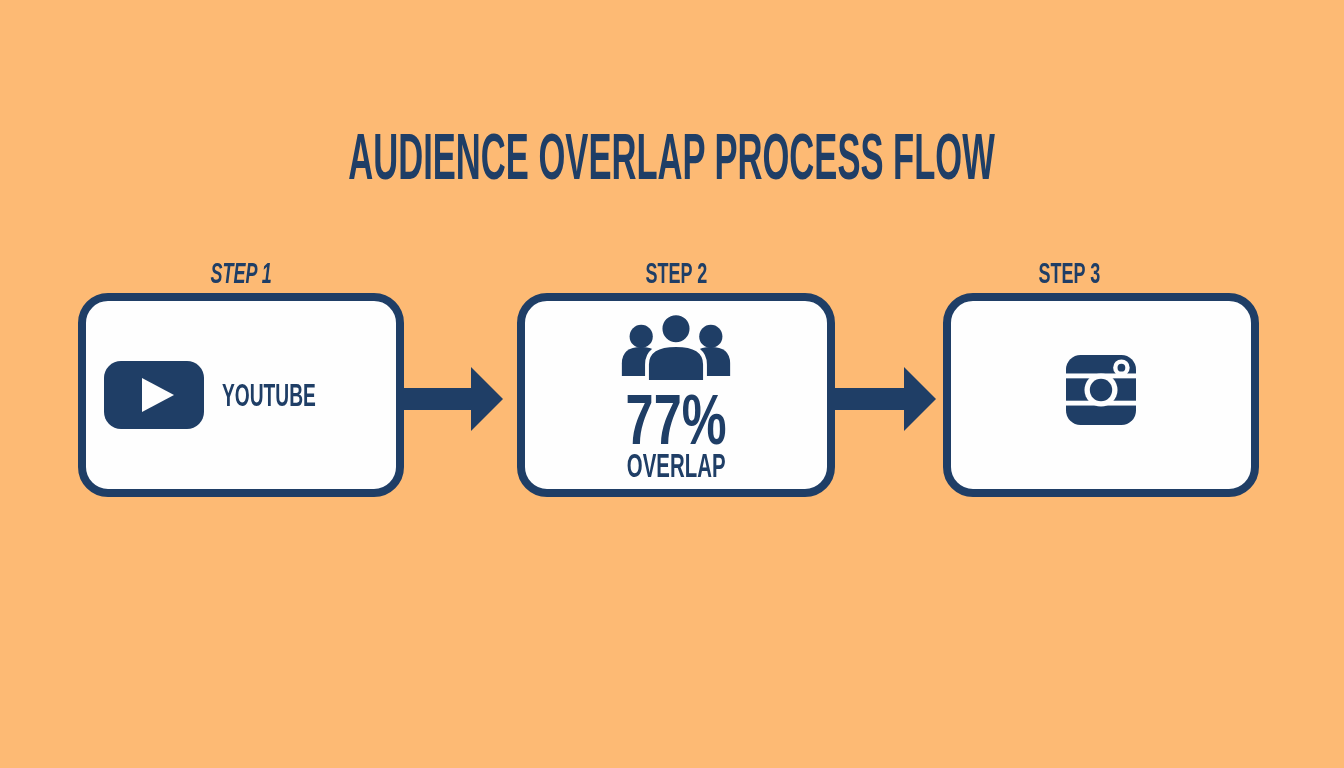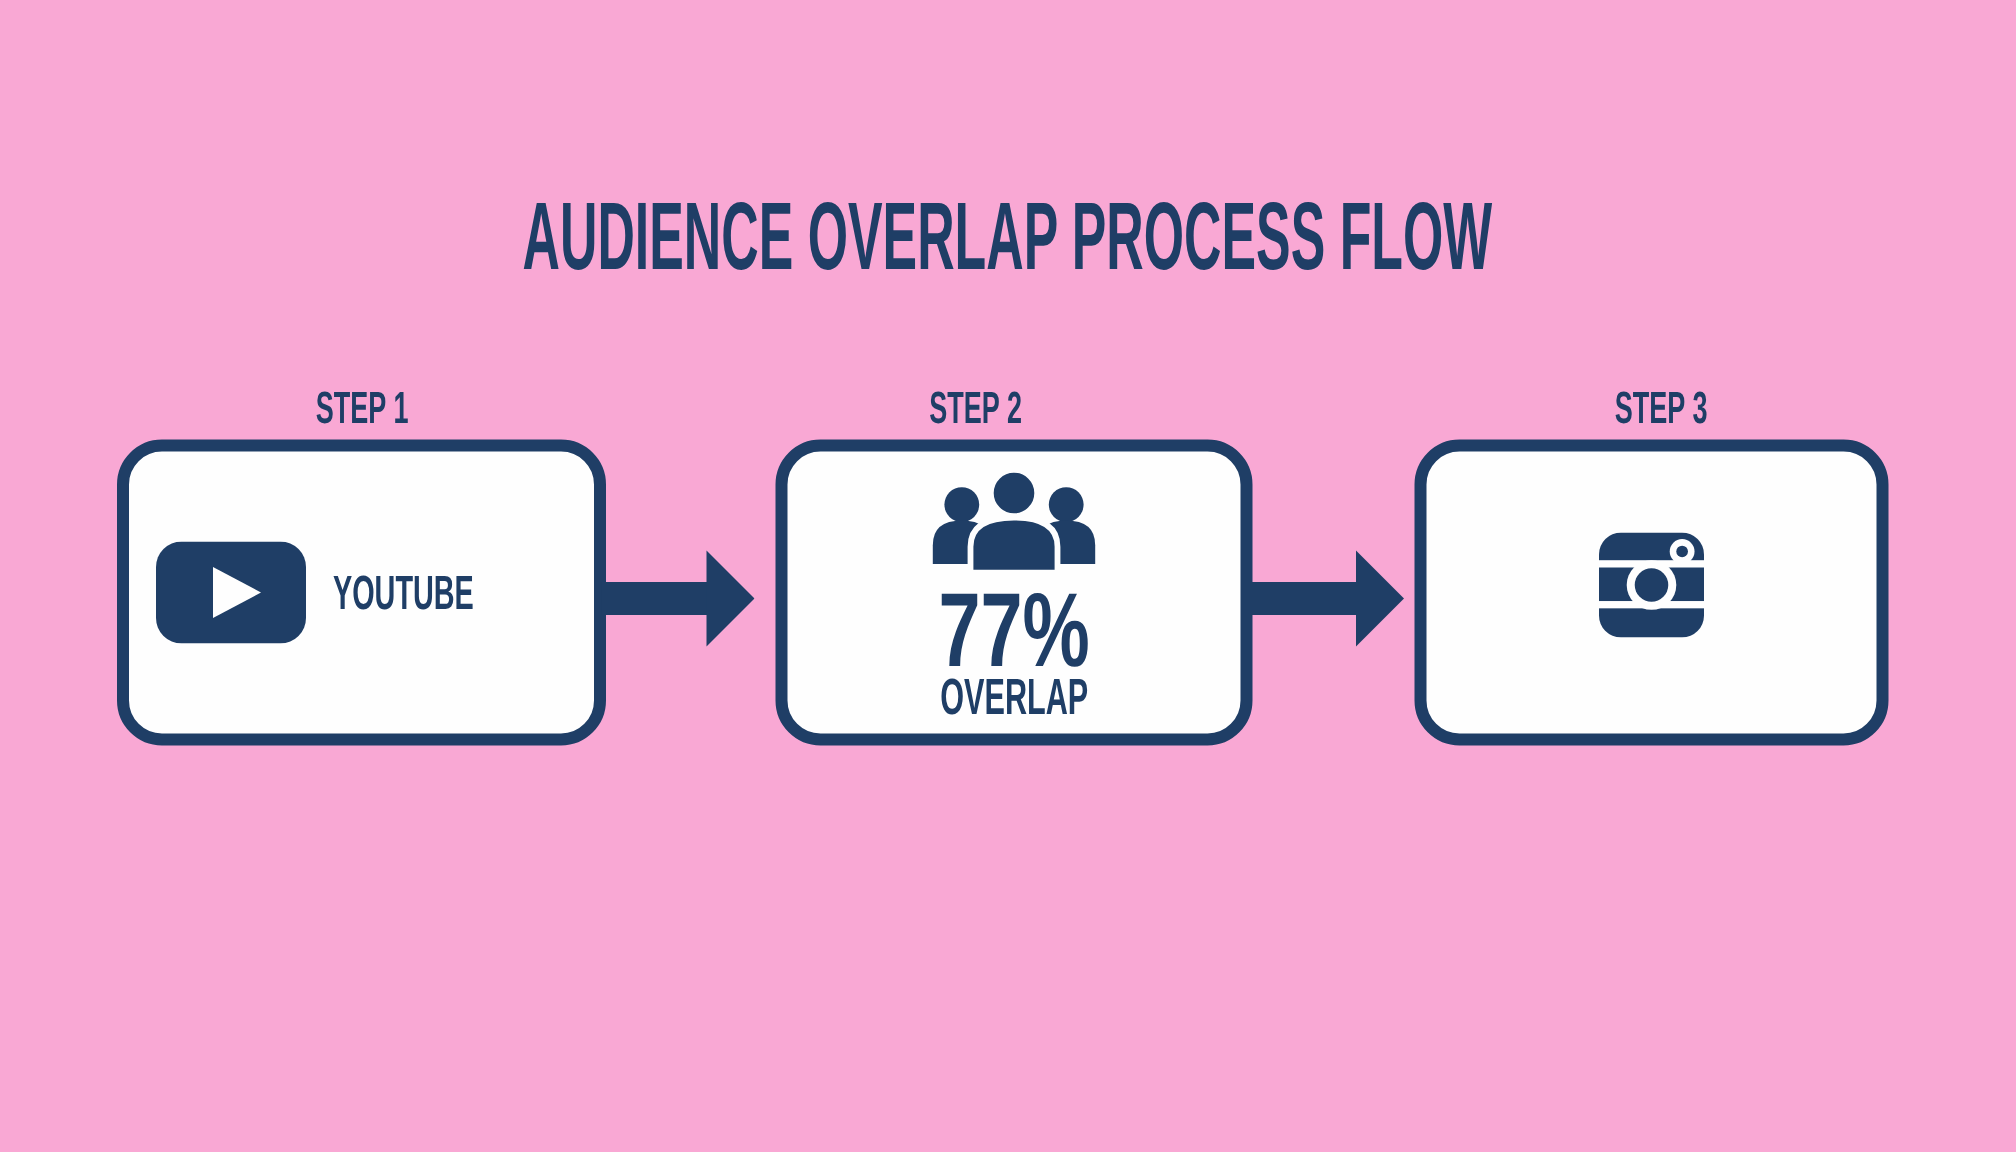--- a/index.html
+++ b/index.html
@@ -1,18 +1,18 @@
 <!DOCTYPE html>
 <html><head>
 <meta charset="utf-8">
 <style>
   html,body { margin:0; padding:0; }
   .canvas {
     position:relative; width:1344px; height:768px;
-    background:#f9a8d4; overflow:hidden;
+    background:#fdba74; overflow:hidden;
     font-family:"Liberation Sans","DejaVu Sans",sans-serif;
     font-weight:bold; color:#1f3e66;
   }
   .title-row { position:absolute; top:122px; left:0; width:100%; text-align:center; }
   .title {
     display:inline-block; font-size:64px; line-height:70px; white-space:nowrap;
     transform:scaleX(0.54); transform-origin:center;
   }
   .cond { display:inline-block; white-space:nowrap; transform:scaleX(0.6); transform-origin:center; }
   .cond-left { transform-origin:left center; }
@@ -35,27 +35,27 @@
 </style>
 </head>
 <body>
 
 <div class="canvas">
 
   <div class="title-row">
     <span class="title">AUDIENCE OVERLAP PROCESS FLOW</span>
   </div>
 
-  <div class="step-label" style="left:78px;width:326px;">
+  <div class="step-label" style="left:78px;width:326px;font-style:italic;">
     <span class="cond">STEP 1</span>
   </div>
-  <div class="step-label" style="left:491px;width:318px;">
+  <div class="step-label" style="left:517px;width:318px;">
     <span class="cond">STEP 2</span>
   </div>
-  <div class="step-label" style="left:949px;width:316px;">
+  <div class="step-label" style="left:911px;width:316px;">
     <span class="cond">STEP 3</span>
   </div>
 
   <div class="box box-row" style="left:78px;width:326px;">
     <span class="icon">
       <svg width="100" height="68" viewBox="0 0 100 68">
         <rect x="0" y="0" width="100" height="68" rx="17" fill="#1f3e66"></rect>
         <polygon points="38,17 70,34 38,51" fill="#fefefe"></polygon>
       </svg>
     </span>

